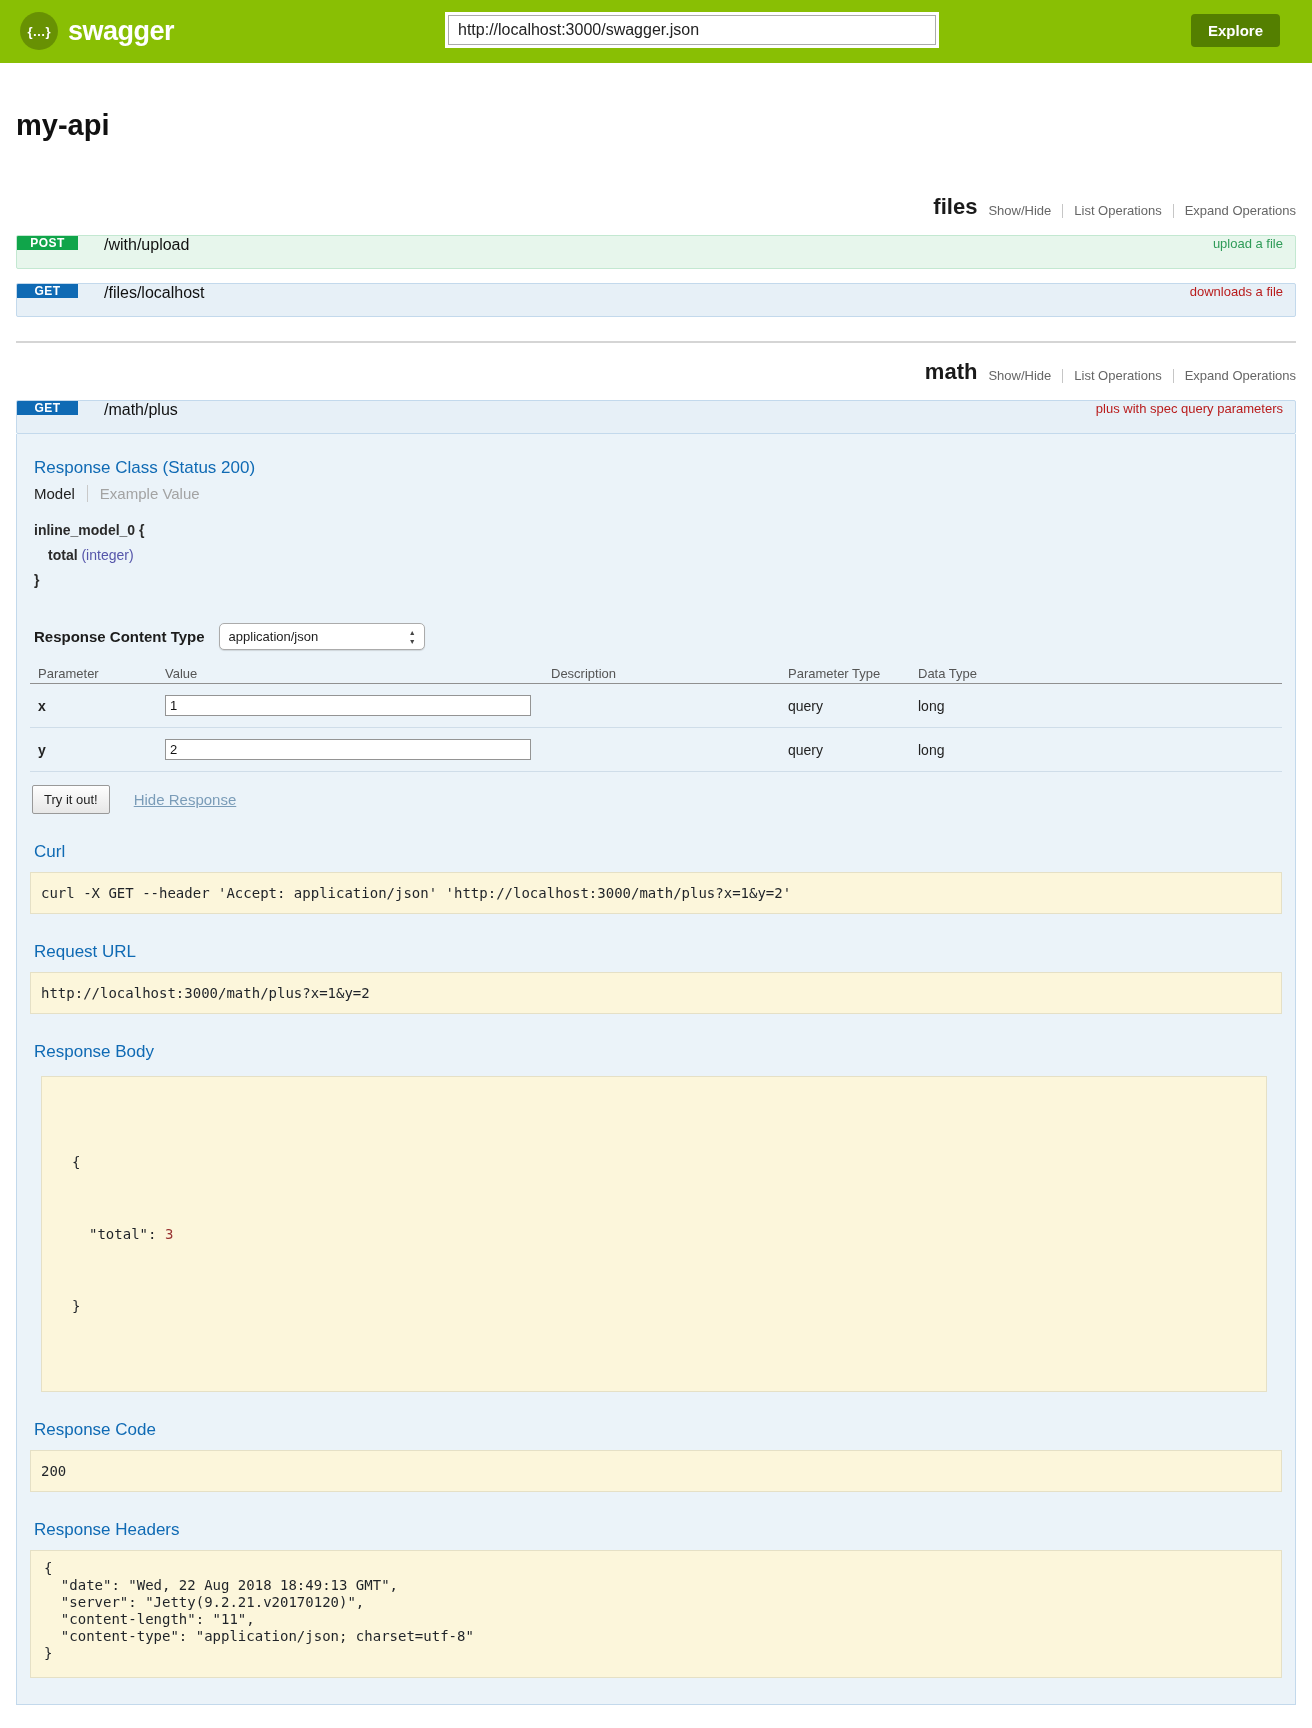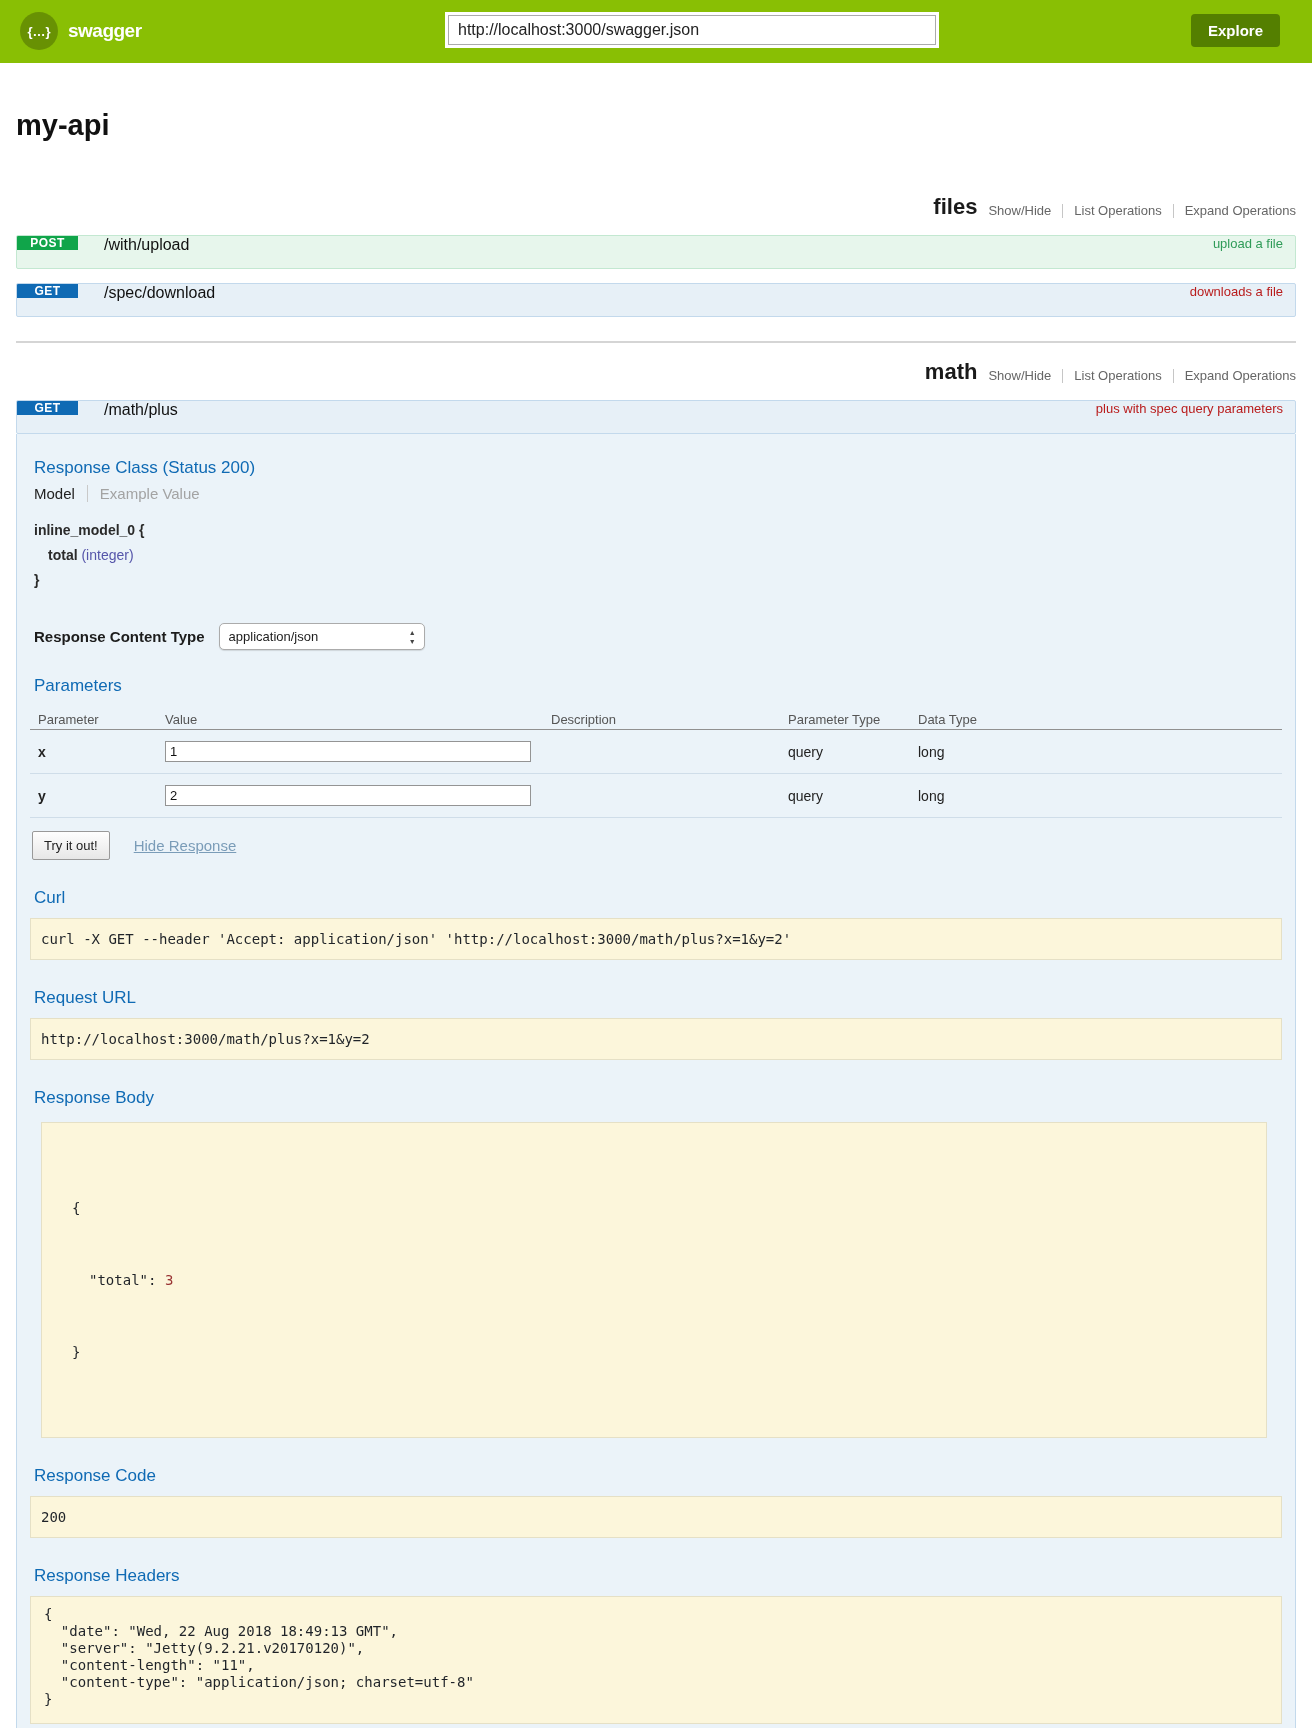--- a/index.html
+++ b/index.html
@@ -13,21 +13,21 @@
 
   
   .topbar { height:63px; background:#89bf04; position:relative; }
   .logo { position:absolute; left:20px; top:12px; display:flex; align-items:center; gap:10px; }
   .logo-circle {
     width:38px; height:38px; border-radius:50%;
     background:rgba(0,0,0,0.24);
     color:#fff; font-weight:bold; font-size:13px;
     display:flex; align-items:center; justify-content:center;
   }
-  .brand { color:#fff; font-size:19px; font-weight:bold; letter-spacing:-0.5px; }
+  .brand { color:#fff; font-size:27px; font-weight:bold; letter-spacing:-0.5px; }
   .url-wrap { position:absolute; left:445px; top:12px; background:#fff; padding:3px; }
   .url-input {
     display:block; width:488px; height:30px; border:1px solid #ababab;
     font-family:"Liberation Sans", sans-serif; font-size:16px; color:#222;
     padding:0 9px; outline:none;
   }
   .explore-btn {
     position:absolute; right:32px; top:14px;
     background:#547f00; color:#fff; font-weight:bold; font-size:15px;
     border:none; border-radius:4px; padding:8px 17px; cursor:pointer;
@@ -158,21 +158,21 @@
   </div>
 
   <div class="op-row post">
     <span class="badge post">POST</span>
     <a class="op-path">/with/upload</a>
     <a class="op-summary green">upload a file</a>
   </div>
 
   <div class="op-row get">
     <span class="badge get">GET</span>
-    <a class="op-path">/spec/download</a>
+    <a class="op-path">/files/localhost</a>
     <a class="op-summary blue">downloads a file</a>
   </div>
 
   <hr class="divider">
 
   <div class="resource-heading after-divider">
     <a class="resource-name">math</a>
     <span class="heading-links">
       <a>Show/Hide</a>
       <span class="pipe"></span>
@@ -210,21 +210,20 @@
       <span class="rct-label">Response Content Type</span>
       <span class="select">
         <span>application/json</span>
         <span class="select-arrows">
           <span>▲</span>
             <span>▼</span>
         </span>
       </span>
     </div>
 
-    <h4 class="blue-heading" style="margin-top:26px;">Parameters</h4>
 
     <table class="params-table">
       <colgroup>
         <col class="col-param">
           <col class="col-value">
           <col class="col-desc">
           <col class="col-ptype">
           <col class="col-dtype">
       </colgroup>
       <thead>

